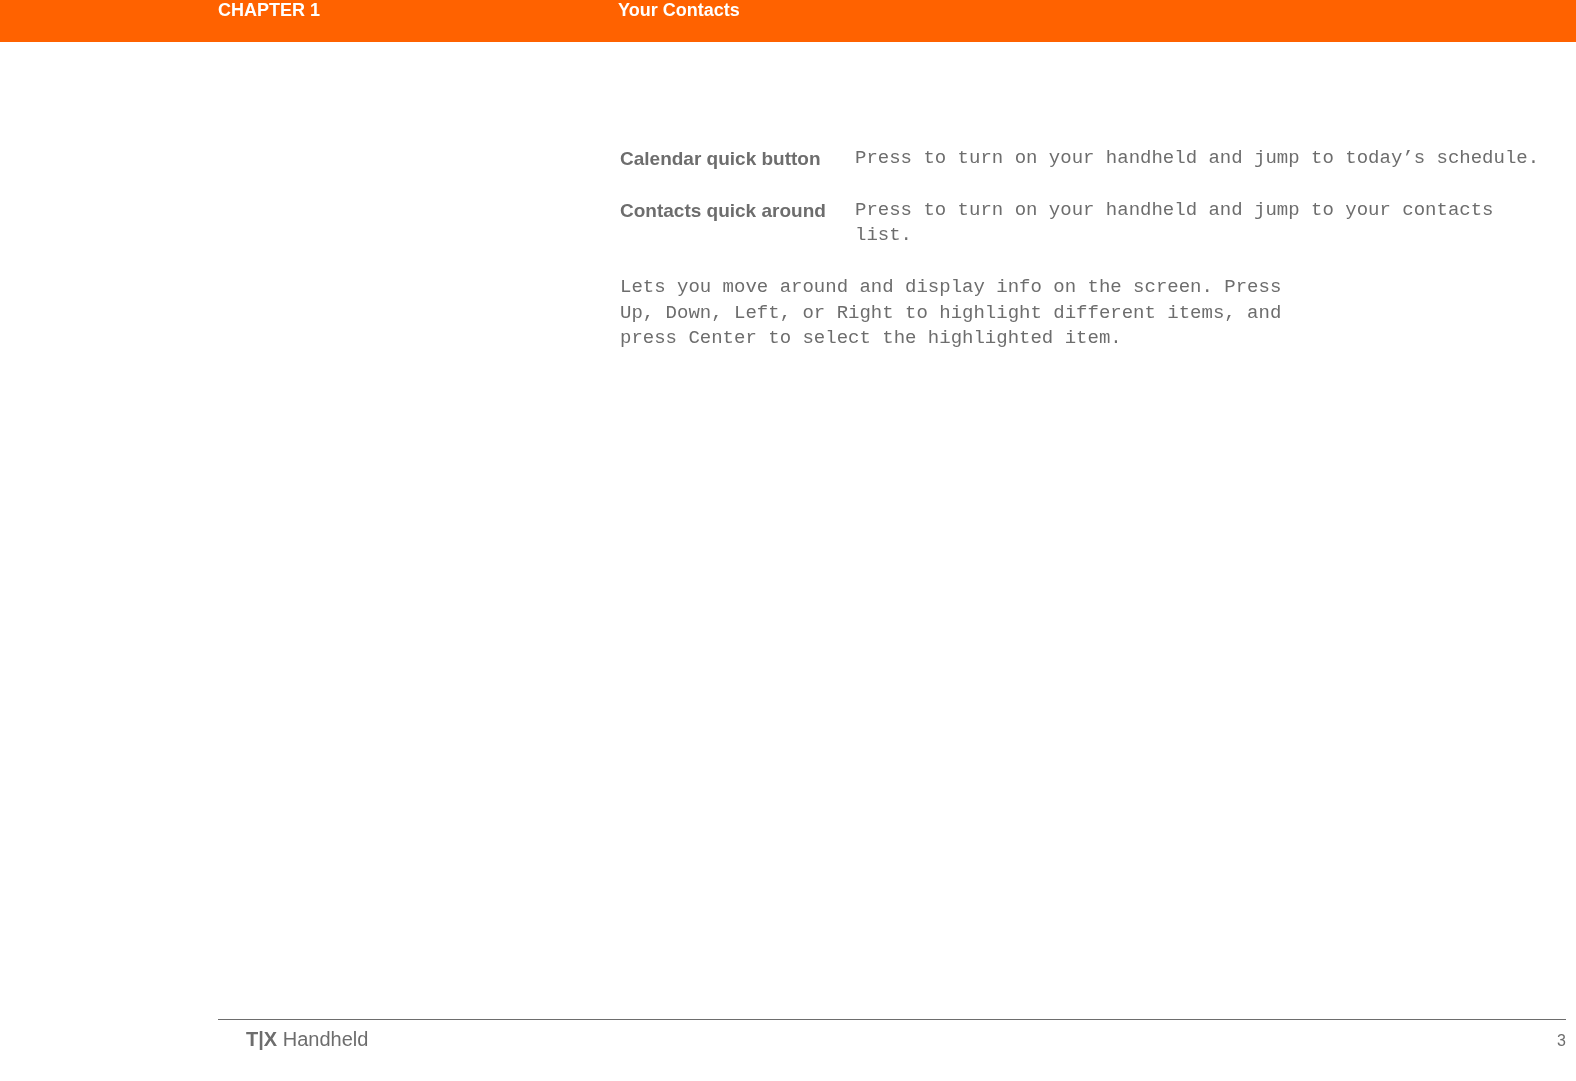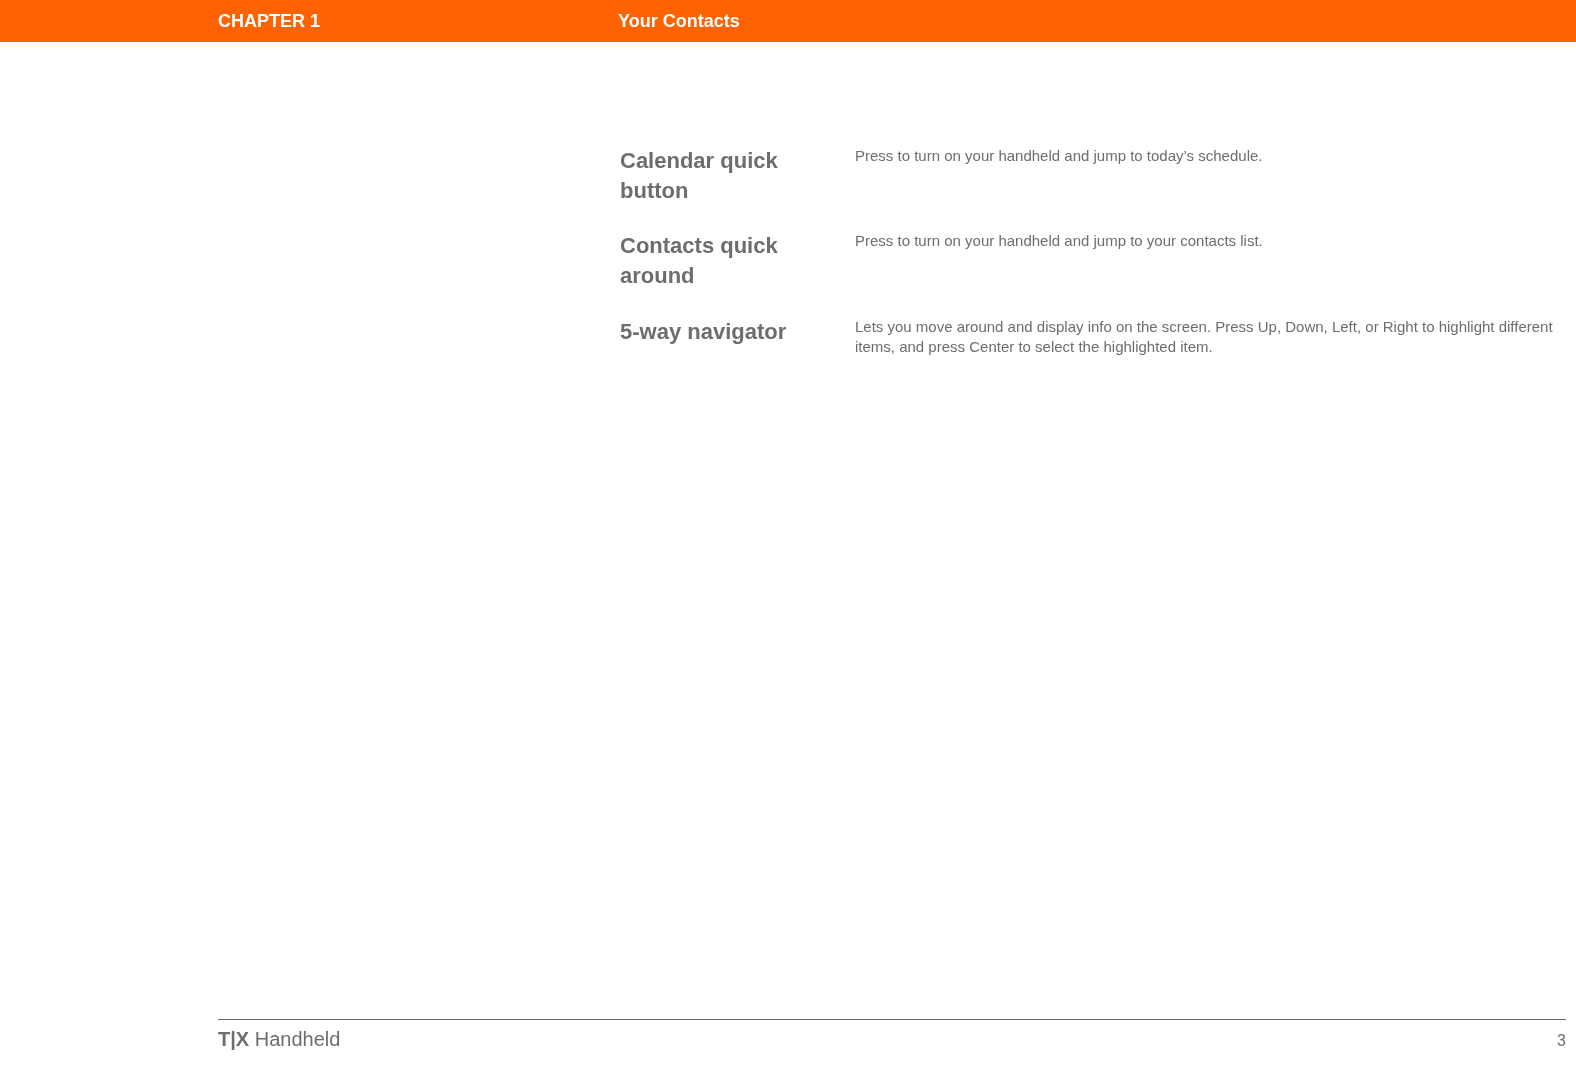--- a/index.html
+++ b/index.html
@@ -8,21 +8,20 @@
       width: 1576px;
       height: 1081px;
       position: relative;
       background: #fff;
     }
     .header-bar {
       background: #ff6200;
       height: 42px;
       width: 100%;
       display: flex;
-      align-items: center;
       color: #fff;
       font-weight: bold;
       font-size: 18px;
     }
     .header-chapter {
       margin-left: 218px;
       width: 400px;
     }
     .header-title {
       margin-left: 0;
@@ -35,47 +34,49 @@
     }
     .row {
       display: flex;
       margin-bottom: 26px;
     }
     .label-col {
       width: 235px;
       flex-shrink: 0;
       font-weight: bold;
       color: #6d6d6d;
-      font-size: 22px;
+      font-size: 19px;
       line-height: 1.35;
       padding-right: 12px;
     }
     .desc-col {
       color: #6d6d6d;
-      font-size: 15px;
+      font-size: 19px;
       line-height: 1.35;
       max-width: 700px;
+      font-family: Liberation Mono, monospace;
     }
     .footer {
       position: absolute;
       left: 218px;
       right: 10px;
       bottom: 30px;
     }
     .footer-rule {
       border: none;
       border-top: 1px solid #6d6d6d;
       margin-bottom: 8px;
     }
     .footer-line {
       display: flex;
       justify-content: space-between;
       align-items: baseline;
       color: #6d6d6d;
       font-size: 20px;
+      margin-left: 28px;
     }
     .footer-title .bold { font-weight: bold; }
     .page-num { font-size: 16px; color: #6d6d6d; }
   </style>
 </head>
 <body>
 
 <div class="header-bar">
   <div class="header-chapter">CHAPTER 1</div>
   <div class="header-title">Your Contacts</div>
@@ -84,21 +85,20 @@
 <div class="content">
   <div class="row">
     <div class="label-col">Calendar quick button</div>
     <div class="desc-col">Press to turn on your handheld and jump to today’s schedule.</div>
   </div>
   <div class="row">
     <div class="label-col">Contacts quick around</div>
     <div class="desc-col">Press to turn on your handheld and jump to your contacts list.</div>
   </div>
   <div class="row">
-    <div class="label-col">5-way navigator</div>
     <div class="desc-col">Lets you move around and display info on the screen. Press Up, Down, Left, or Right to highlight different items, and press Center to select the highlighted item.</div>
   </div>
 </div>
 
 <div class="footer">
   <hr class="footer-rule">
   <div class="footer-line">
     <div class="footer-title">
       <span class="bold">T|X</span><span> Handheld</span>
     </div>

